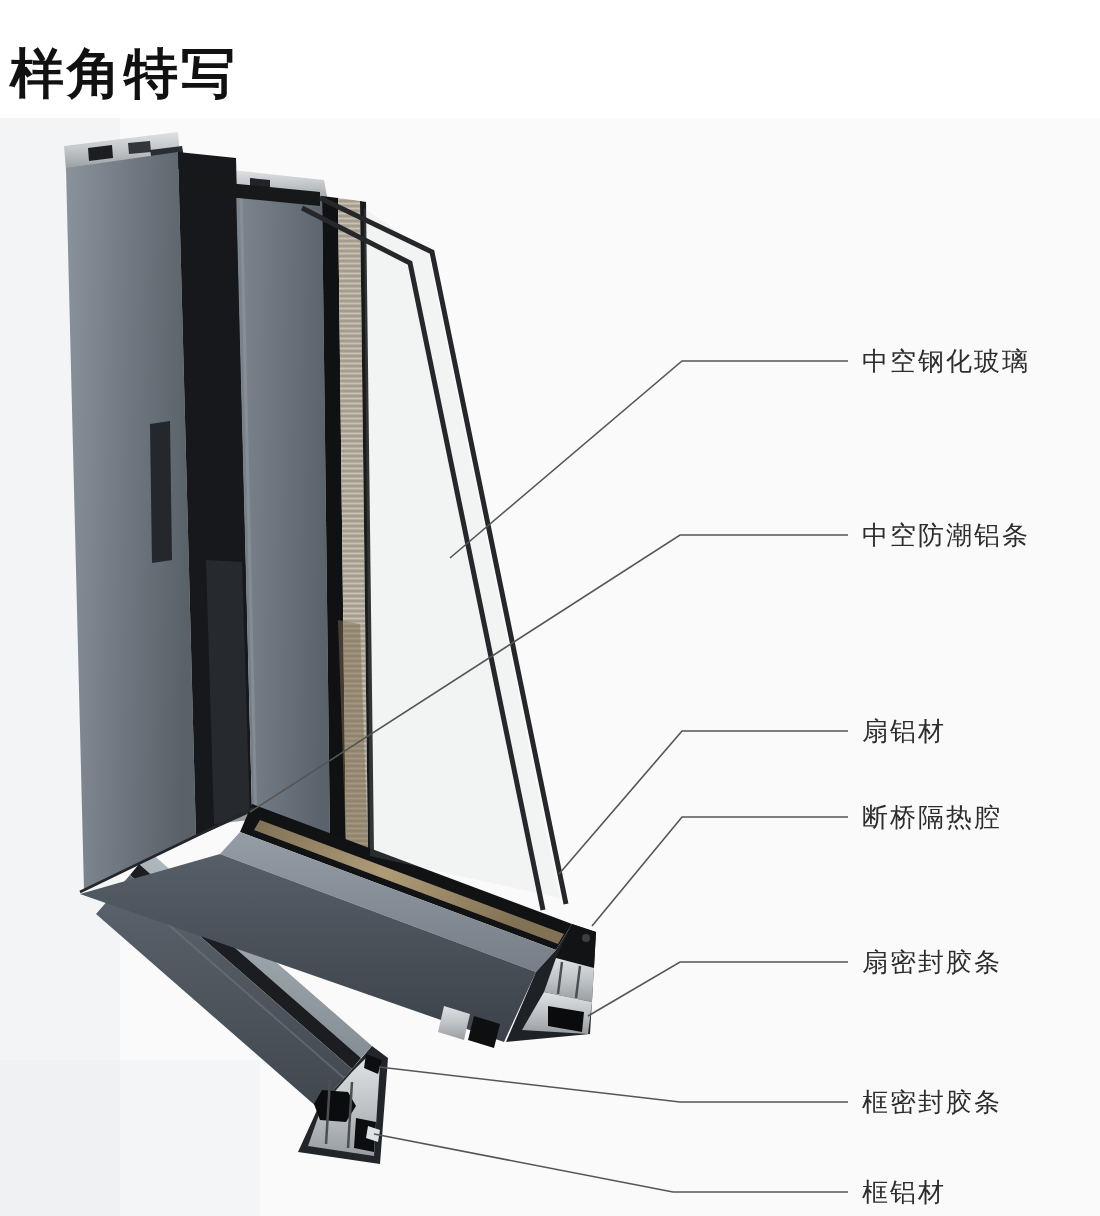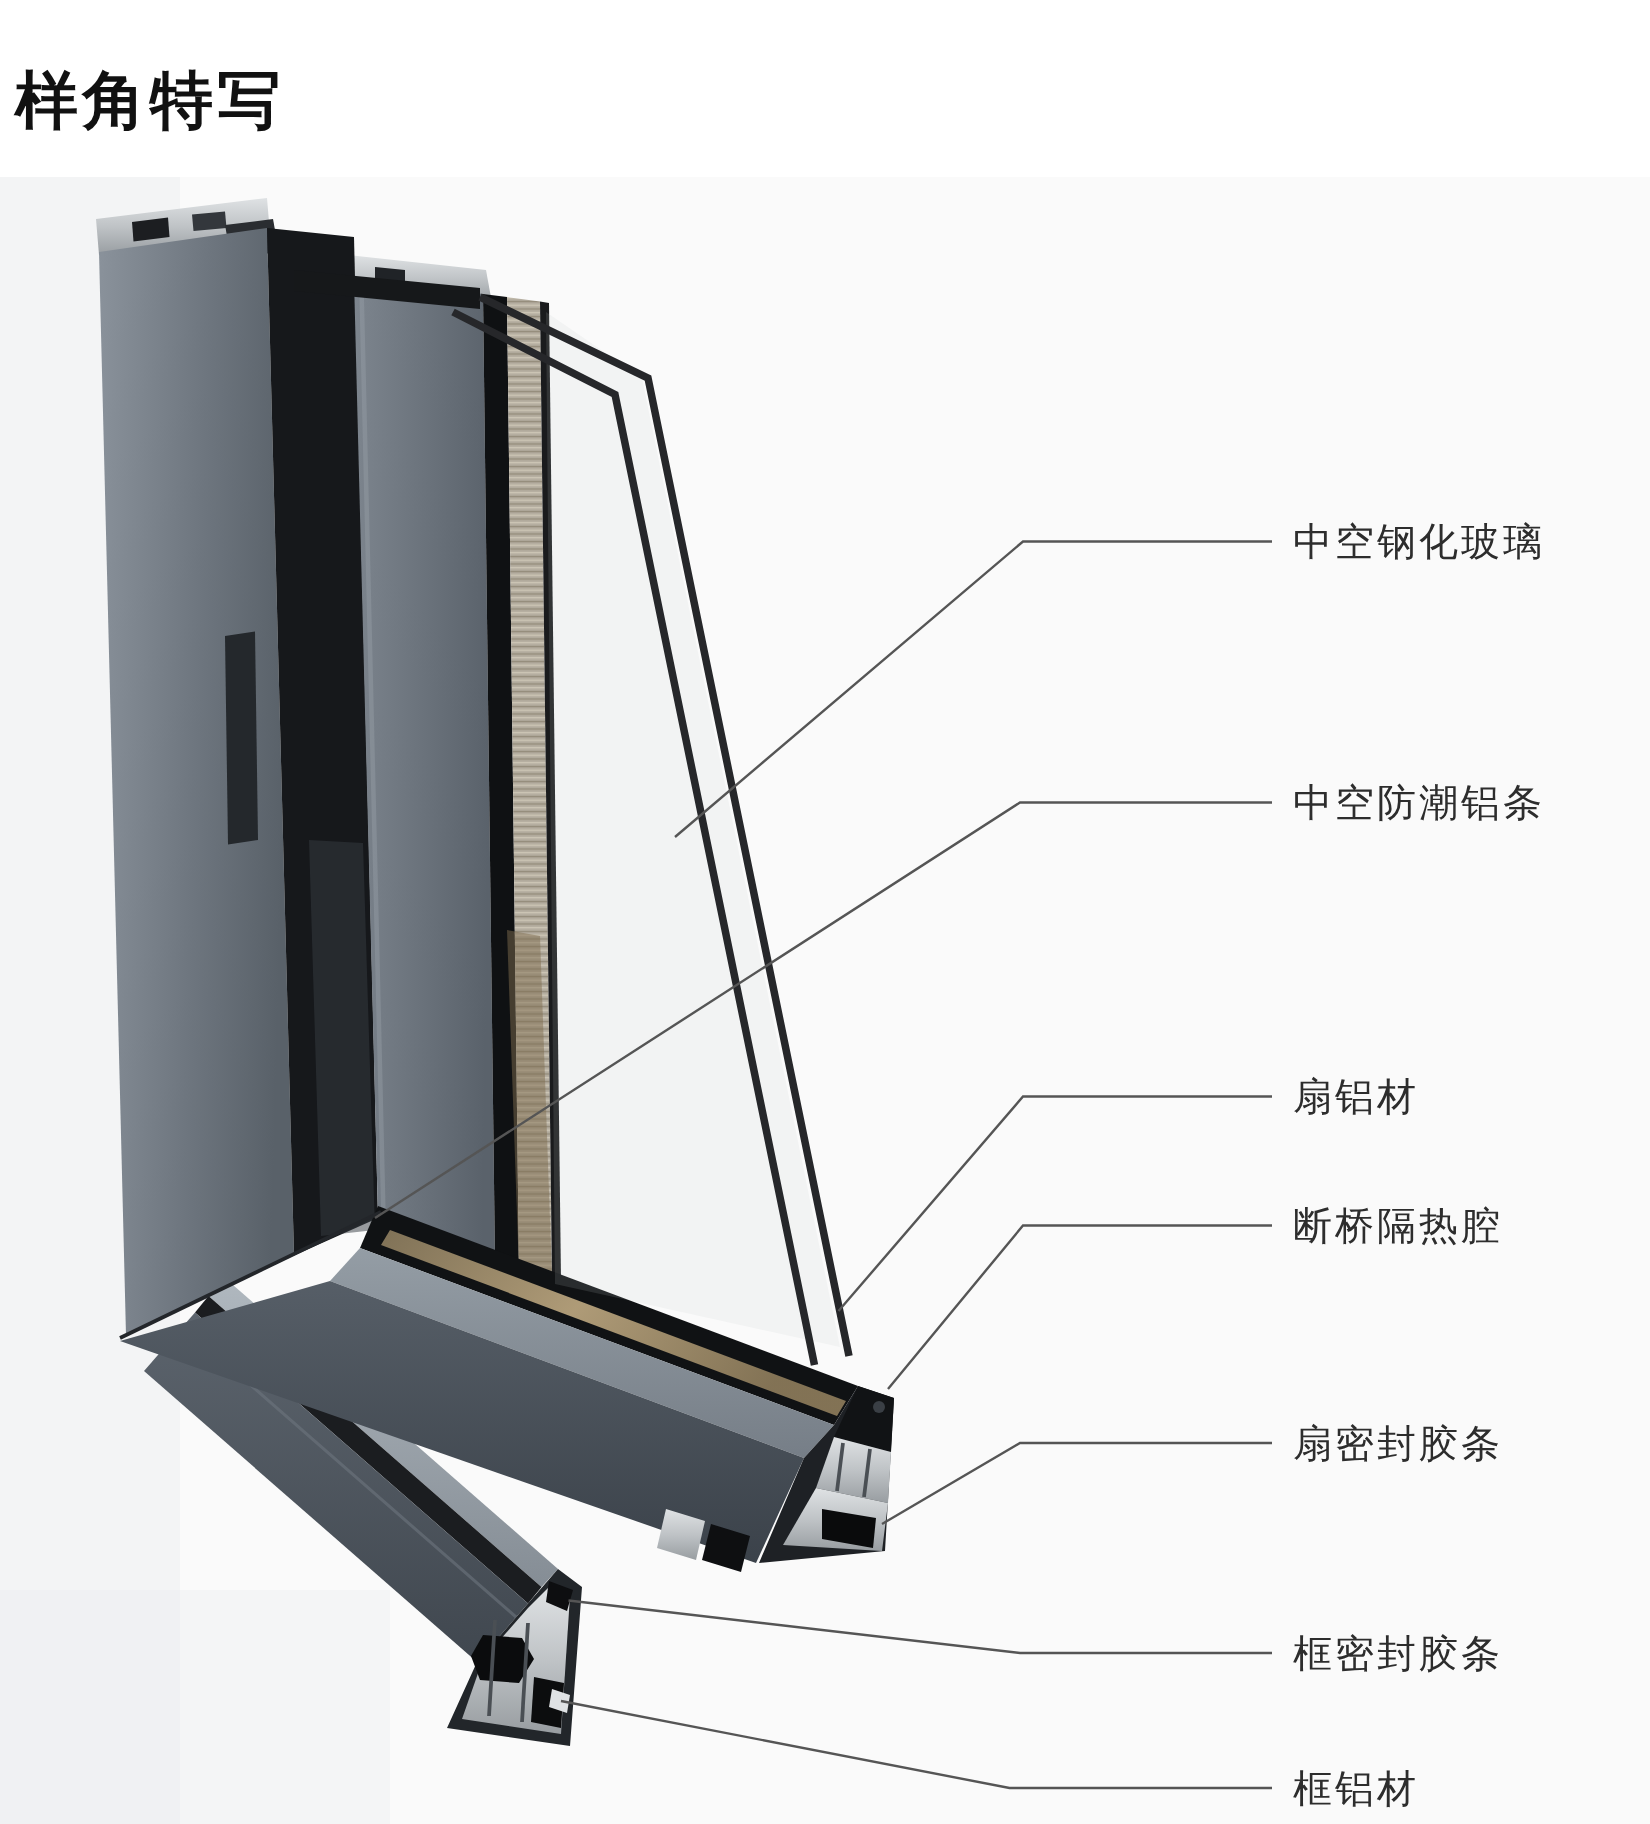--- a/index.html
+++ b/index.html
@@ -1,19 +1,19 @@
 <!DOCTYPE html>
 <html><head>
 <meta charset="utf-8">
 <style>
   html,body{margin:0;padding:0;background:#ffffff;}
   body{width:1100px;height:1216px;overflow:hidden;position:relative;
        font-family:"Liberation Sans","DejaVu Sans",sans-serif;}
   .stage{position:absolute;inset:0;background:#ffffff;}
-  .page-title{position:absolute;left:10px;top:46px;font-size:42px;font-weight:800;
+  .page-title{position:absolute;left:10px;top:46px;font-size:54px;font-weight:800;
        color:#111111;letter-spacing:3px;line-height:1;}
   svg{position:absolute;left:0;top:0;}
   svg text.part-label{font-family:"Liberation Sans","DejaVu Sans",sans-serif;
        font-size:26px;font-weight:500;fill:#2d2d2d;letter-spacing:2px;}
 </style>
 </head>
 <body>
 
 <div class="stage">
 

